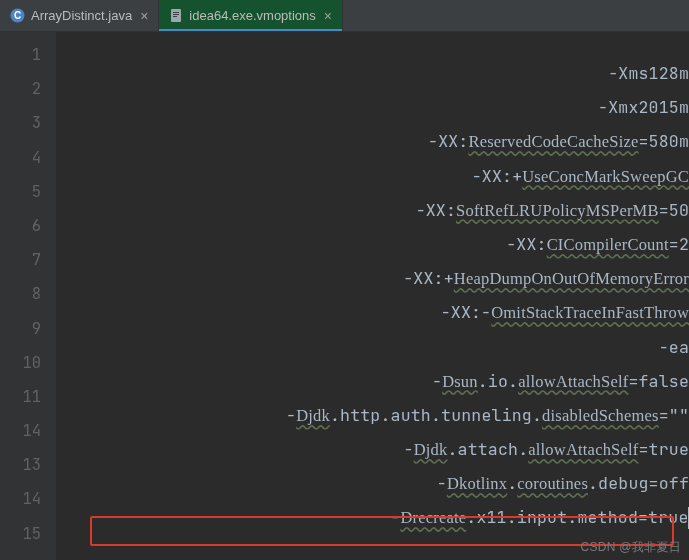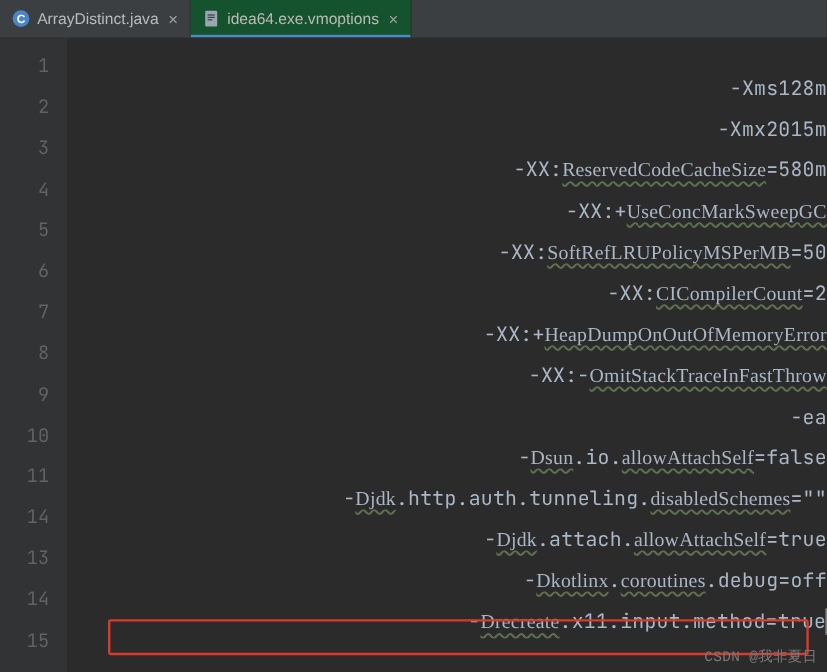--- a/index.html
+++ b/index.html
@@ -103,21 +103,21 @@
   width:1.5px; height:22px;
   background:#bbbbbb;
   vertical-align:middle;
   margin-left:-1px;
   position:relative;
   top:-1px;
 }
 .watermark {
   position:absolute;
   right:8px; bottom:4px;
-  font-family:Liberation Mono, monospace;
+  font-family:Liberation Sans, sans-serif;
   font-size:12px;
   color:#7a7a7a;
   letter-spacing:0.3px;
 }
 </style>
 </head>
 <body>
 
 <div class="tabs">
   <div class="tab">

